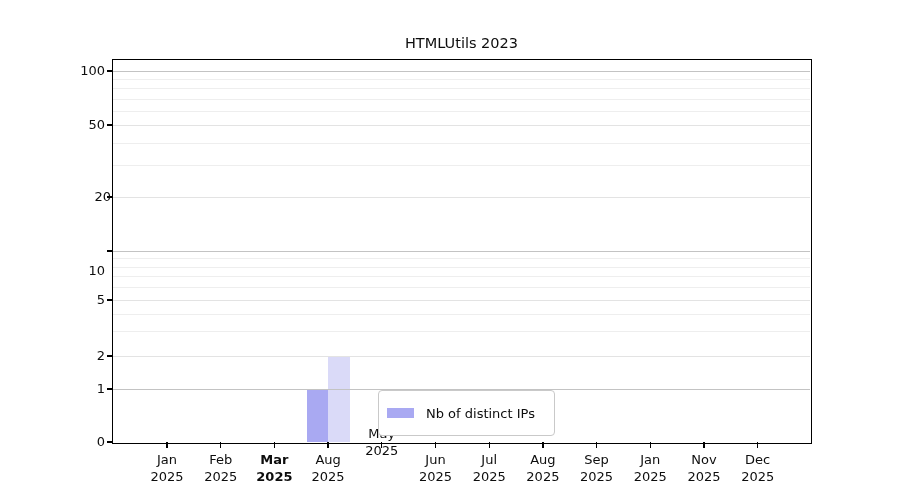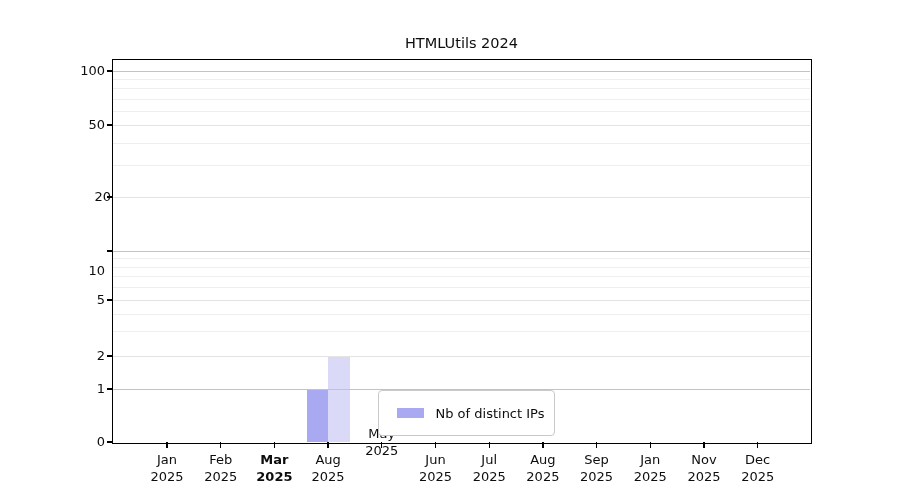--- a/index.html
+++ b/index.html
@@ -29,32 +29,32 @@
     position: absolute; width: 52px; text-align: right;
     font-size: 13px; line-height: 18px; color: #0d0d0d;
   }
   .xlabel {
     position: absolute; width: 64px; text-align: center;
     font-size: 13px; line-height: 16.5px; color: #0d0d0d; white-space: pre-line;
   }
   .legend {
     position: absolute; left: 378px; top: 390px; width: 177px; height: 46px;
     border: 1px solid #c9c9c9; border-radius: 4px; background: #ffffff;
-    box-sizing: border-box; display: flex; flex-direction: row;
+    box-sizing: border-box; display: flex; flex-direction: column;
     justify-content: center; gap: 5px; padding-left: 8px; text-align: right;
   }
   .legend-row { display: flex; align-items: center; gap: 12px; }
   .legend-swatch { width: 27px; height: 10.5px; flex: 0 0 auto; }
   .legend-label { font-size: 13px; color: #0d0d0d; }
 </style>
 </head>
 <body>
 
 <div class="fig">
-  <div class="chart-title">HTMLUtils 2024</div>
+  <div class="chart-title">HTMLUtils 2023</div>
   <div class="frame"></div>
 
   <div class="inner" id="bars-layer">
       <div class="bar" style="left: 193.6px; top: 329px; width: 21.5px; height: 53px; background: rgb(169, 169, 242);"></div>
       <div class="bar" style="left: 215.1px; top: 296px; width: 21.5px; height: 86px; background: rgb(218, 218, 248);"></div>
     </div>
   <div id="y-axis">
       <div class="ytickmark" style="left: 106.5px; top: 441.3px;"></div>
       <div class="ylabel" style="left: 53px; top: 433px;">0</div>
       <div class="ytickmark" style="left: 106.5px; top: 388.3px;"></div>

